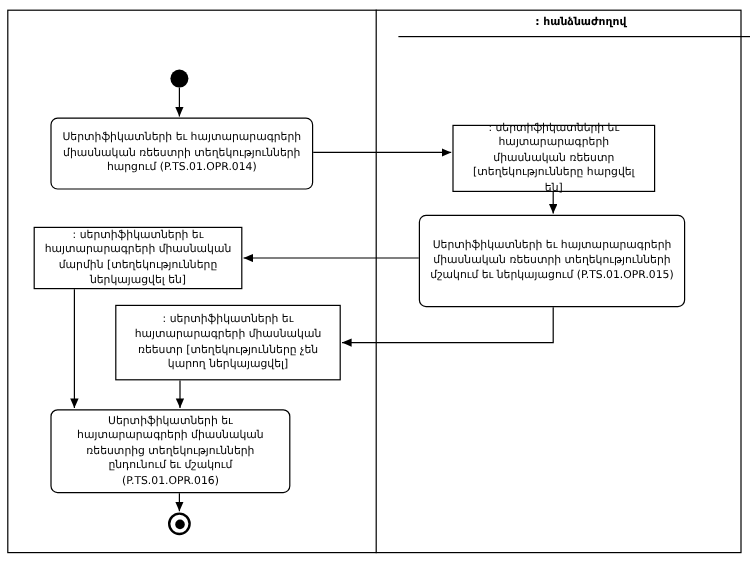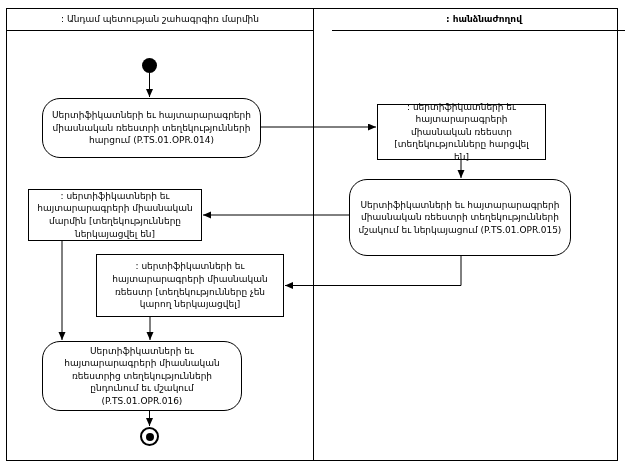--- a/index.html
+++ b/index.html
@@ -5,38 +5,35 @@
   * { margin:0; padding:0; box-sizing:border-box; }
   html, body { background:#ffffff; }
   body { font-family:"DejaVu Sans", sans-serif; color:#000000; }
   .canvas { position:relative; width:625px; height:469px; background:#ffffff; overflow:hidden; }
   .frame { position:absolute; left:6px; top:8px; width:612px; height:453px; border:1px solid #000; background:#fff; }
   .lane-divider { position:absolute; left:313px; top:8px; width:1px; height:453px; background:#000; }
   .lane-header { position:absolute; top:8px; height:23px; border-bottom:1px solid #000; display:flex; align-items:center; justify-content:center; font-size:9px; }
   .lane-header.left { left:7px; width:306px; }
   .lane-header.right { left:332px; width:304px;font-weight:bold; }
   .node { position:absolute; border:1px solid #000; background:#fff; display:flex; align-items:center; justify-content:center; text-align:center; font-size:9px; line-height:1.4; padding:14px 8px; }
-  .activity { border-radius:18px; }
+  .activity { border-radius:6px; }
   .objnode { border-radius:0; }
   .initial-node { position:absolute; left:142px; top:58px; width:15px; height:15px; border-radius:50%; background:#000; }
   .final-node { position:absolute; left:140px; top:427px; width:19px; height:19px; border:2px solid #000; border-radius:50%; display:flex; align-items:center; justify-content:center; background:#fff; }
   .final-node .final-inner { width:8px; height:8px; border-radius:50%; background:#000; }
   svg.connectors { position:absolute; left:0; top:0; pointer-events:none; }
   svg.connectors path.edge { fill:none; stroke:#000; stroke-width:1; }
 </style>
 </head>
 <body>
 
 <div class="canvas">
   <div class="frame"></div>
   <div class="lane-divider"></div>
 
-  <div class="lane-header left">
-    <span>: Անդամ պետության շահագրգիռ մարմին</span>
-  </div>
   <div class="lane-header right">
     <span>: հանձնաժողով</span>
   </div>
 
   <div class="initial-node"></div>
 
   <div class="node activity" style="left:42px; top:98px; width:219px; height:60px;">
     <span>Սերտիֆիկատների եւ հայտարարագրերի միասնական ռեեստրի տեղեկությունների հարցում (P.TS.01.OPR.014)</span>
   </div>
 

